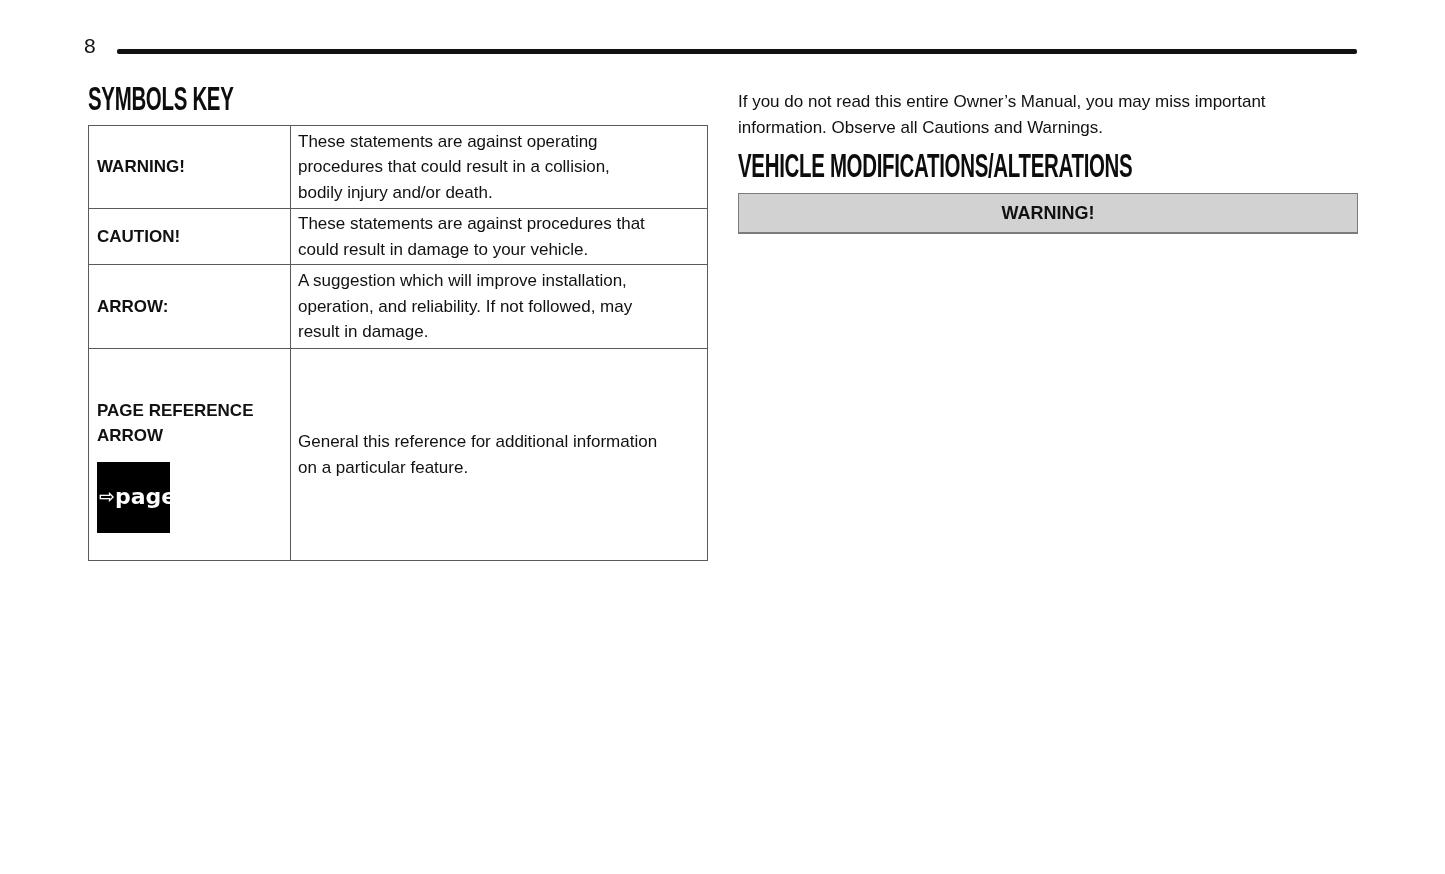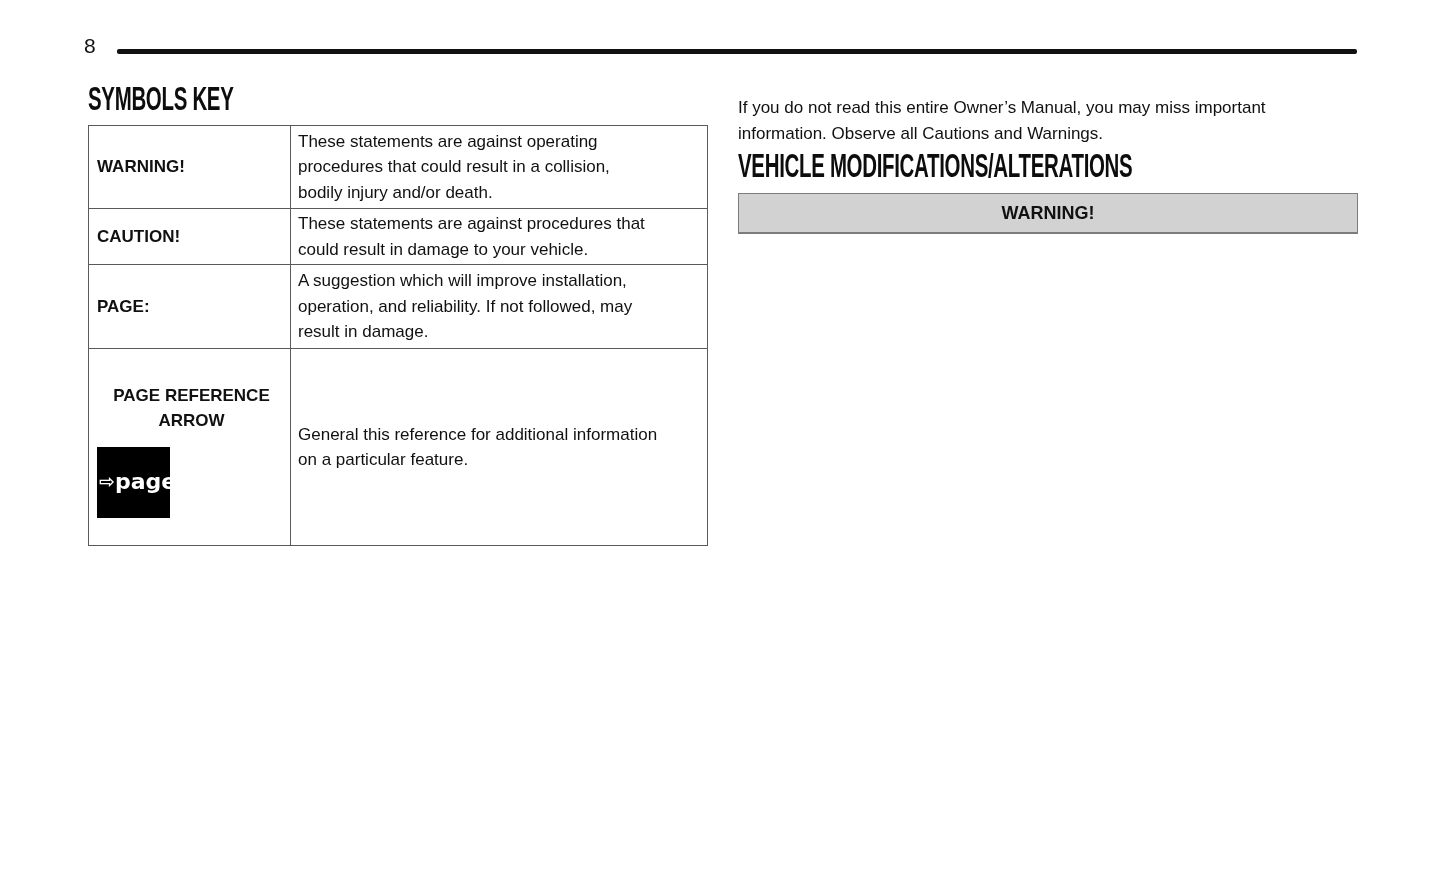--- a/index.html
+++ b/index.html
@@ -69,21 +69,21 @@
   }
   .term-cell {
     font-weight: bold;
     padding: 2px 4px 2px 8px;
     white-space: pre-line;
   }
   .def-cell {
     padding: 2px 4px 2px 7px;
     white-space: pre-line;
   }
-  .term-top { vertical-align: top !important; padding-top: 8px; text-align: center; }
+  .term-top { vertical-align: top !important; padding-top: 23px; }
 
   .icon-box {
     width: 71px;
     height: 71px;
     background: #000000;
     color: #ffffff;
     overflow: hidden;
   }
   .page-ref-icon {
     margin-top: 13px;
@@ -97,21 +97,21 @@
   .page-ref-word { font-size: 22px; letter-spacing: 0px; }
   .footnote-icon {
     margin-top: 9px;
     display: block;
   }
 
   
   .intro-paragraph {
     position: absolute;
     left: 738px;
-    top: 95px;
+    top: 89px;
     width: 630px;
     font-size: 17px;
     line-height: 26px;
     white-space: pre-line;
   }
   .warning-box {
     position: absolute;
     left: 738px;
     top: 193px;
     width: 620px;
@@ -154,21 +154,21 @@
         <td class="def-cell">These statements are against operating
 procedures that could result in a collision,
 bodily injury and/or death.</td>
       </tr>
       <tr style="height:40px">
         <td class="term-cell">CAUTION!</td>
         <td class="def-cell">These statements are against procedures that
 could result in damage to your vehicle.</td>
       </tr>
       <tr style="height:84px">
-        <td class="term-cell">PAGE:</td>
+        <td class="term-cell">ARROW:</td>
         <td class="def-cell">A suggestion which will improve installation,
 operation, and reliability. If not followed, may
 result in damage.</td>
       </tr>
       <tr style="height:140px">
         <td class="term-cell term-top">
           <span>PAGE REFERENCE
 ARROW</span>
           <div class="icon-box page-ref-icon">
             <span class="page-ref-arrow">⇨</span>

